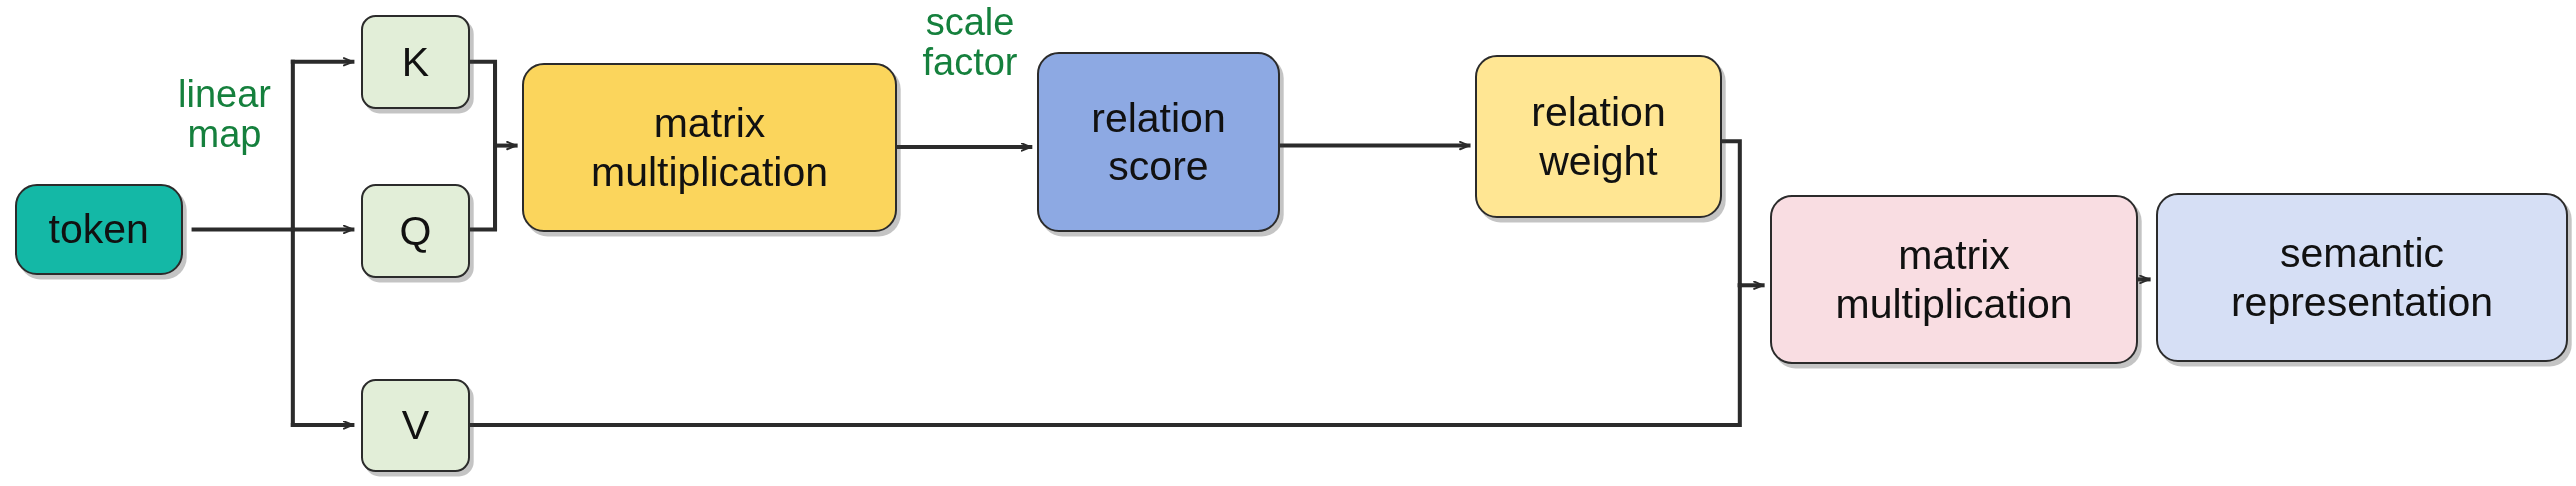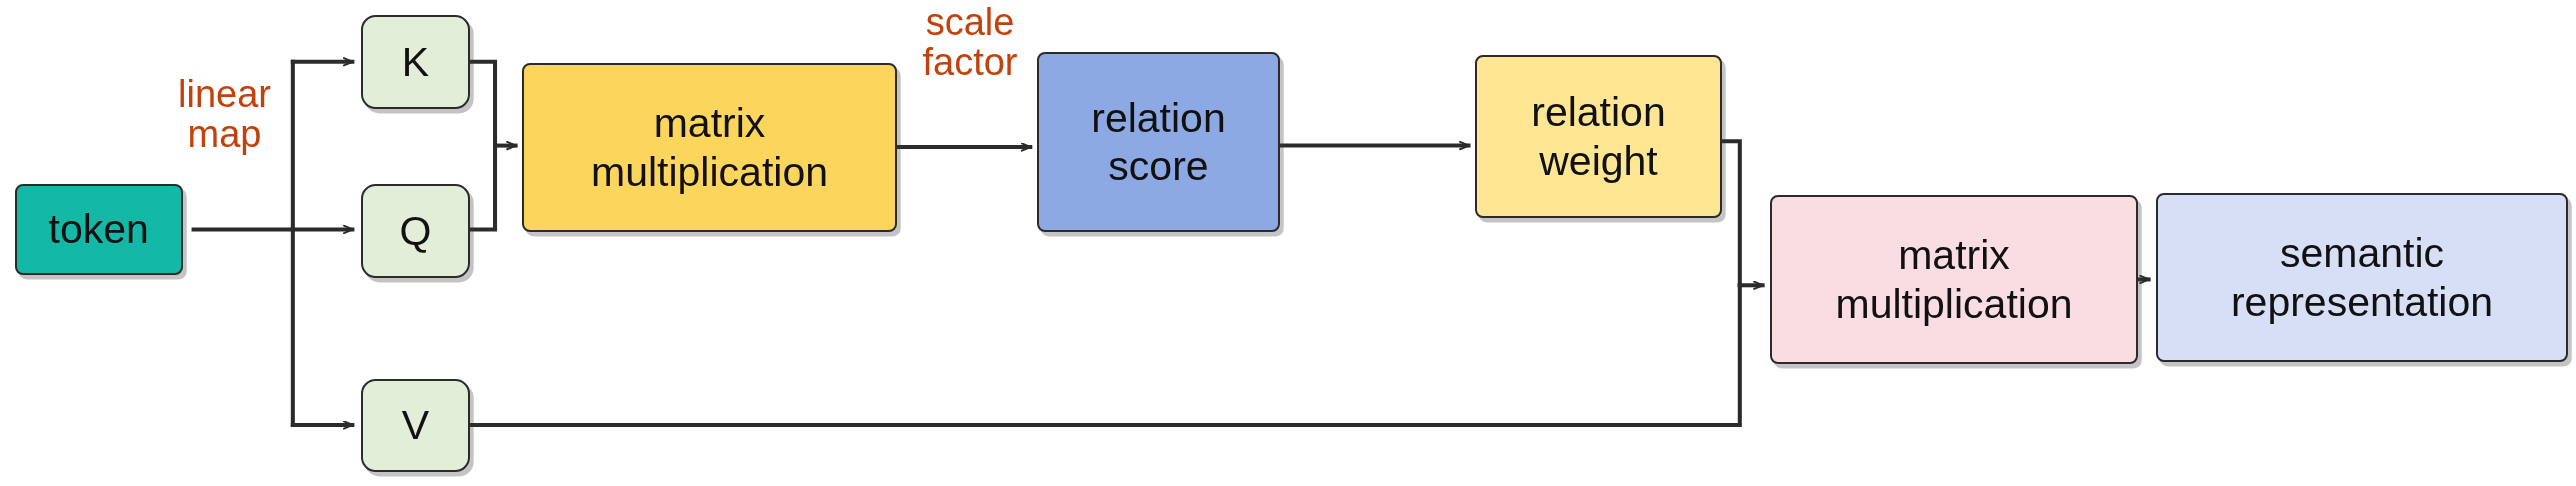--- a/index.html
+++ b/index.html
@@ -20,39 +20,39 @@
     left: 0;
     top: 0;
     width: 2576px;
     height: 486px;
     pointer-events: none;
   }
   .node {
     position: absolute;
     box-sizing: border-box;
     border: 2.9px solid #2b2b2b;
-    border-radius: 8px;
+    border-radius: 22px;
     display: flex;
     align-items: center;
     justify-content: center;
     text-align: center;
     color: #111111;
     line-height: 1.18;
     box-shadow: 3.7px 4.4px 0 rgba(60,60,60,0.30);
   }
   .node .lbl {
     display: block;
     width: 100%;
     padding: 0 7.4px;
     white-space: pre-line;
   }
   .node.small { border-radius: 14.7px; }
   .edge-label {
     position: absolute;
-    color: #c2410c;
+    color: #15803d;
     font-size: 38px;
     line-height: 1.06;
     white-space: pre-line;
     text-align: center;
   }
 </style>
 </head>
 <body>
 
 <div id="canvas">

